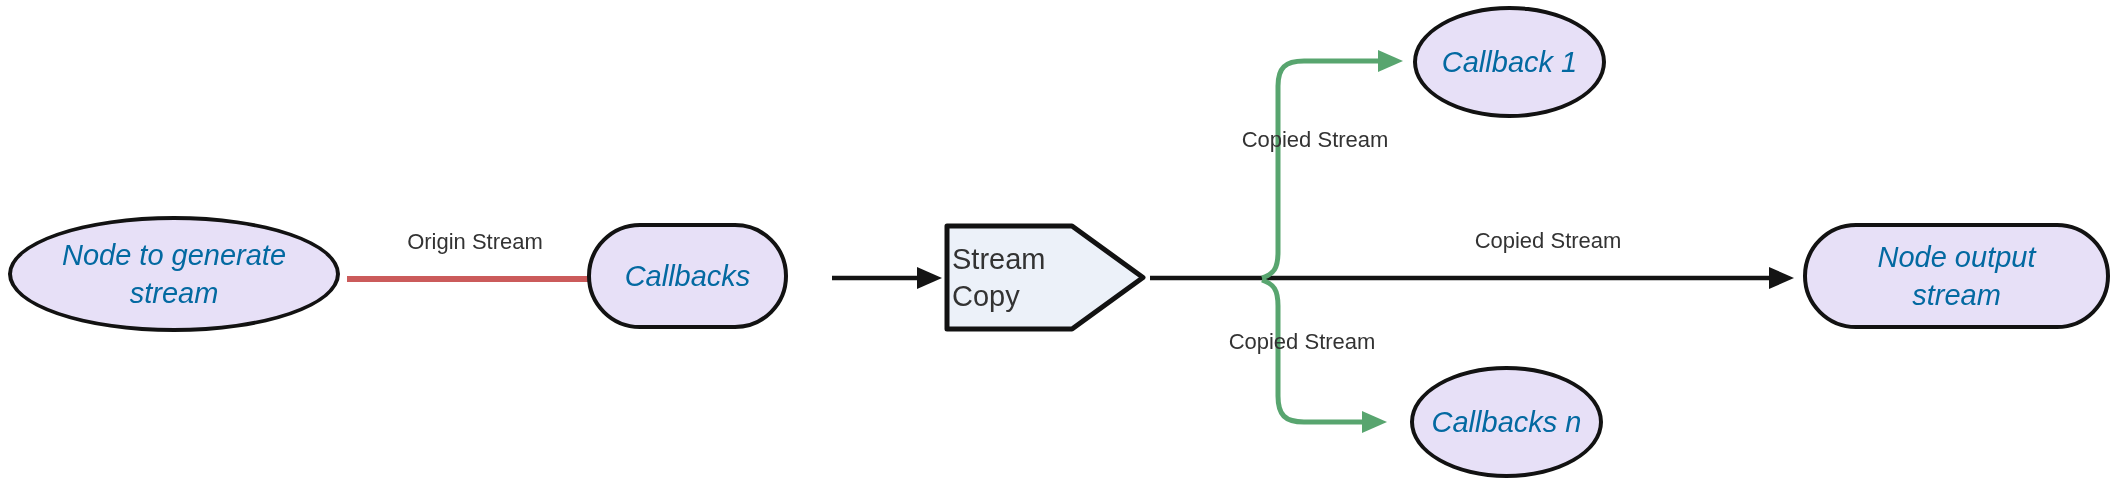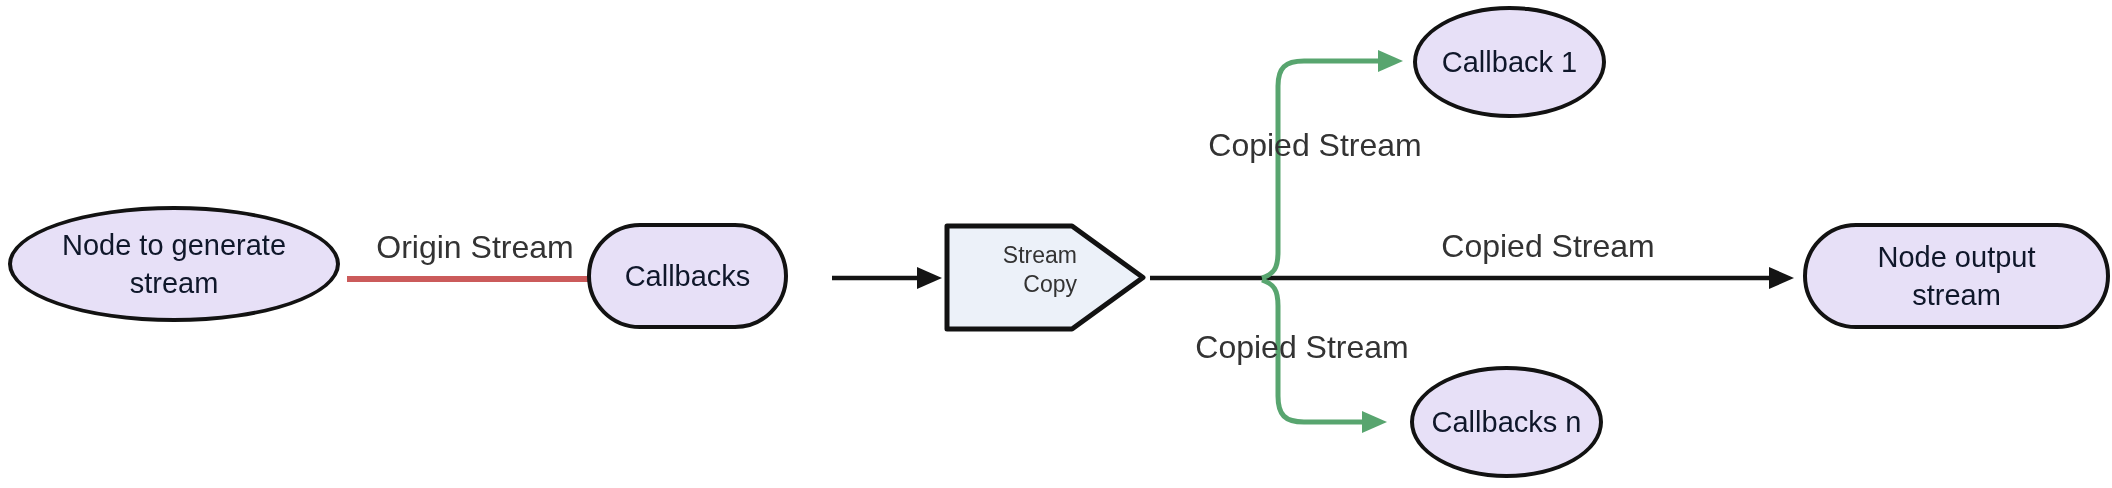--- a/index.html
+++ b/index.html
@@ -18,52 +18,53 @@
     z-index: 1;
   }
   .node {
     position: absolute;
     z-index: 2;
     display: flex;
     align-items: center;
     justify-content: center;
     box-sizing: border-box;
     border: 4px solid #121212;
-    color: #0f172a;
+    color: #0369a1;
     font-size: 29px;
     line-height: 1.32;
     text-align: center;
+    font-style: italic;
   }
   .node .node-label { display: block; }
   .ellipse { border-radius: 50%; }
   .stadium { border-radius: 54px; }
-  .node-source   { left: 8px;    top: 206px; width: 332px; height: 116px; justify-content: center; }
+  .node-source   { left: 8px;    top: 216px; width: 332px; height: 116px; justify-content: center; }
   .node-source .node-label { width: 250px; }
   .node-callbacks{ left: 587px;  top: 223px; width: 201px; height: 106px; }
   .node-callback1{ left: 1413px; top: 6px;   width: 193px; height: 112px; }
   .node-callbackn{ left: 1410px; top: 366px; width: 193px; height: 112px; }
   .node-output   { left: 1803px; top: 223px; width: 307px; height: 106px; }
   .node-output .node-label { width: 200px; }
   .pentagon-label {
     position: absolute;
     z-index: 2;
     left: 952px; top: 241px;
     width: 125px;
-    text-align: right;
+    text-align: left;
     color: #333333;
-    font-size: 23px;
+    font-size: 29px;
     line-height: 1.28;
   }
   .edge-label {
     position: absolute;
     z-index: 3;
     width: 240px;
     text-align: center;
     color: #333333;
-    font-size: 32px;
+    font-size: 22px;
     line-height: 1.1;
     background: transparent;
   }
   .label-origin      { left: 355px;  top: 230px; }
   .label-copied-up   { left: 1195px; top: 128px; }
   .label-copied-mid  { left: 1428px; top: 229px; }
   .label-copied-down { left: 1182px; top: 330px; }
 </style>
 </head>
 <body>

